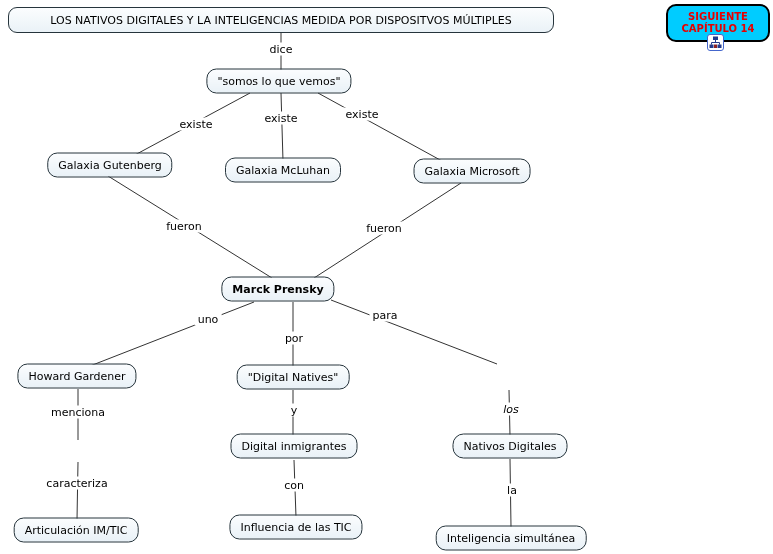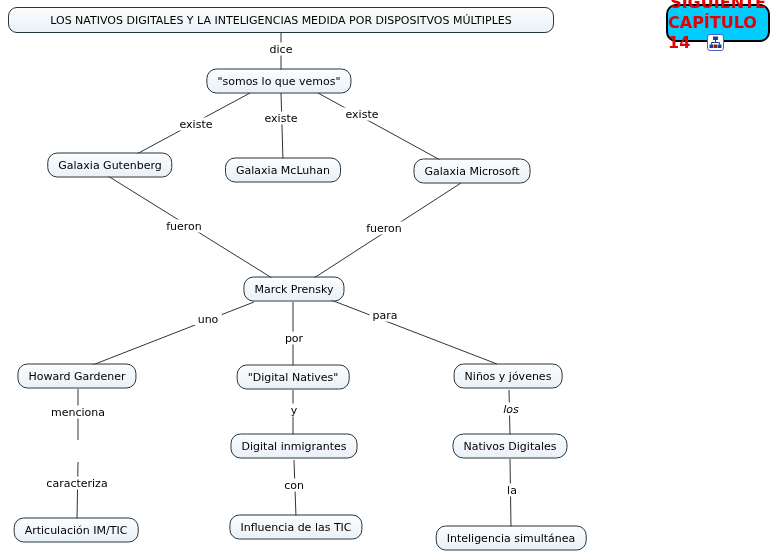--- a/index.html
+++ b/index.html
@@ -65,21 +65,21 @@
     width: 104px; height: 38px;
     box-sizing: border-box;
     background: #00ccff;
     border: 2px solid #000000;
     border-radius: 10px;
     display: flex;
     flex-direction: column;
     align-items: center;
     justify-content: center;
     font-weight: bold;
-    font-size: 16px;
+    font-size: 10px;
     line-height: 1.25;
     color: #e60000;
     z-index: 3;
     cursor: pointer;
   }
   .cmap-icon {
     position: absolute;
     left: 707px; top: 34px;
     width: 17px; height: 17px;
     box-sizing: border-box;
@@ -90,21 +90,21 @@
     align-items: center;
     justify-content: center;
     z-index: 4;
     cursor: pointer;
   }
   
   #n-somos        { left: 279px; top: 81px;  }
   #n-gutenberg    { left: 110px; top: 165px; }
   #n-mcluhan      { left: 283px; top: 170px; }
   #n-microsoft    { left: 472px; top: 171px; }
-  #n-prensky      { left: 294px; top: 289px; }
+  #n-prensky      { left: 278px; top: 289px; font-weight: bold; }
   #n-gardener     { left: 77px;  top: 376px; }
   #n-natives      { left: 293px; top: 377px; }
   #n-ninos        { left: 508px; top: 376px; }
   #n-inteligencias{ left: 77px;  top: 449px; }
   #n-inmigrantes  { left: 294px; top: 446px; }
   #n-nativos      { left: 510px; top: 446px; border-radius: 11px; }
   #n-articulacion { left: 76px;  top: 530px; }
   #n-influencia   { left: 296px; top: 527px; }
   #n-simultanea   { left: 511px; top: 538px; }
   
@@ -149,21 +149,20 @@
 
   <div class="title-box">LOS NATIVOS DIGITALES Y LA INTELIGENCIAS MEDIDA POR DISPOSITVOS MÚLTIPLES</div>
 
   <div class="node" id="n-somos">"somos lo que vemos"</div>
   <div class="node" id="n-gutenberg">Galaxia Gutenberg</div>
   <div class="node" id="n-mcluhan">Galaxia McLuhan</div>
   <div class="node" id="n-microsoft">Galaxia Microsoft</div>
   <div class="node" id="n-prensky">Marck Prensky</div>
   <div class="node" id="n-gardener">Howard Gardener</div>
   <div class="node" id="n-natives">"Digital Natives"</div>
-  <div class="node" id="n-ninos">Niños y jóvenes</div>
   <div class="node" id="n-inmigrantes">Digital inmigrantes</div>
   <div class="node" id="n-nativos">Nativos Digitales</div>
   <div class="node" id="n-articulacion">Articulación IM/TIC</div>
   <div class="node" id="n-influencia">Influencia de las TIC</div>
   <div class="node" id="n-simultanea">Inteligencia simultánea</div>
 
   <span class="elabel" id="l-dice">dice</span>
   <span class="elabel" id="l-existe-left">existe</span>
   <span class="elabel" id="l-existe-mid">existe</span>
   <span class="elabel" id="l-existe-right">existe</span>

